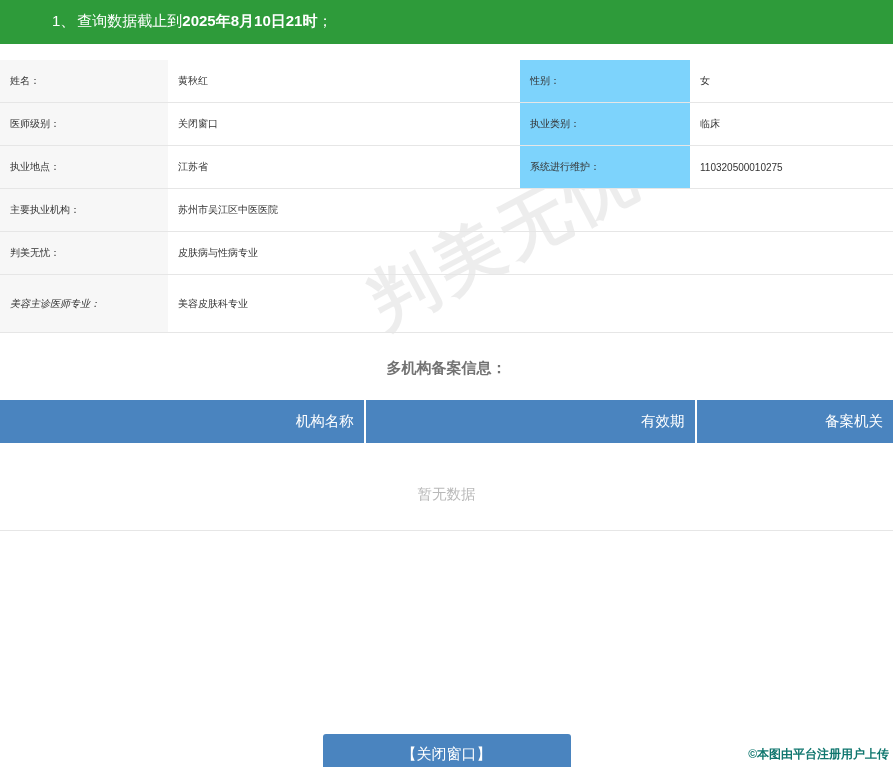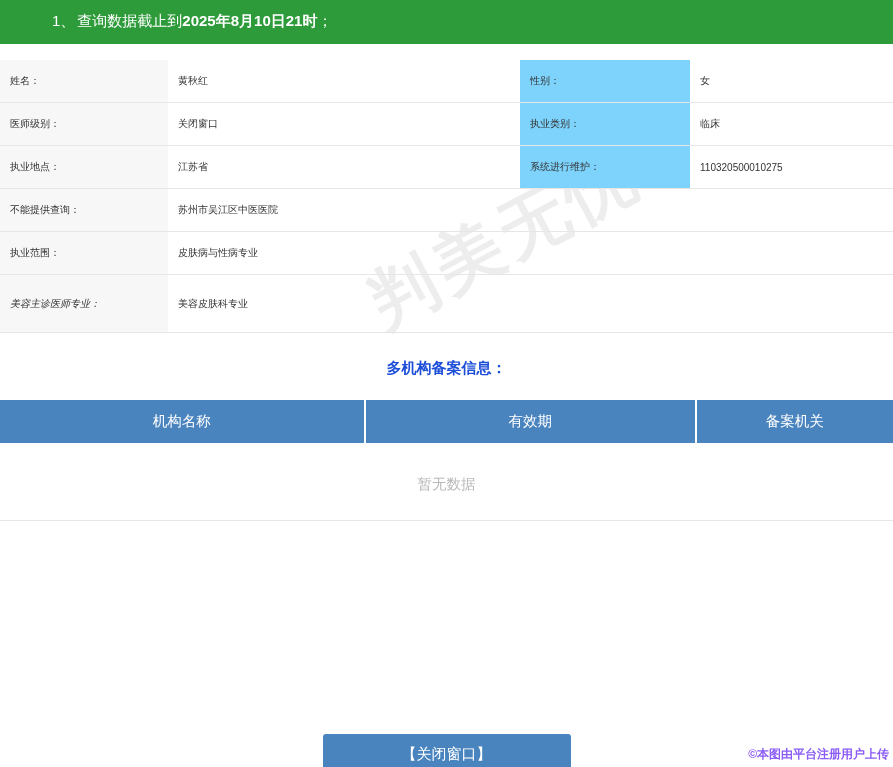--- a/index.html
+++ b/index.html
@@ -56,51 +56,51 @@
   }
   .info-table td.value2 { width: 203px; }
   .info-table tr.tall td { height: 58px; }
   .info-table td.label.two-line { line-height: 22px; font-style: italic; }
 
   
   .section-title {
     text-align: center;
     font-weight: bold;
     font-size: 15px;
-    color: #1d4ed8;
+    color: #737373;
     margin: 26px 0 22px 0;
     position: relative;
     z-index: 2;
   }
 
   
   .rec-table {
     width: 893px;
     border-collapse: collapse;
     font-size: 14.5px;
     position: relative;
     z-index: 2;
   }
   .rec-table th {
     background: #4a84bf;
     color: #ffffff;
     font-weight: normal;
-    text-align: center;
+    text-align: right;
     padding: 12px 10px;
     border-right: 2px solid #ffffff;
     margin-top: 40px;
   }
   .rec-table th:last-child { border-right: none; }
   .rec-table th.c1 { width: 366px; }
   .rec-table th.c2 { width: 332px; }
   .rec-table th.c3 { width: 198px; }
   .rec-table td.empty {
     text-align: center;
     color: #b9b9b9;
-    padding: 32px 0 26px 0;
+    padding: 42px 0 26px 0;
     border-bottom: 1px solid #e6e6e6;
   }
 
   
   .btn-row {
     position: absolute;
     left: 0; right: 0;
     top: 734px;
     text-align: center;
   }
@@ -131,21 +131,21 @@
     white-space: nowrap;
     z-index: 1;
     pointer-events: none;
     font-family: "DejaVu Sans", sans-serif;
   }
   .wm-corner {
     position: absolute;
     right: 4px;
     bottom: 4px;
     font-size: 12px;
-    color: #8b5cf6;
+    color: #0f766e;
     font-weight: bold;
     z-index: 3;
     white-space: nowrap;
   }
 </style>
 </head>
 <body>
 
 <div class="page">
 
@@ -173,25 +173,25 @@
         <td class="label2">执业类别：</td>
         <td class="value2">临床</td>
       </tr>
       <tr>
         <td class="label">执业地点：</td>
         <td class="value">江苏省</td>
         <td class="label2">系统进行维护：</td>
         <td class="value2">110320500010275</td>
       </tr>
       <tr>
-        <td class="label">不能提供查询：</td>
+        <td class="label">主要执业机构：</td>
         <td class="value" colspan="3">苏州市吴江区中医医院</td>
       </tr>
       <tr>
-        <td class="label">执业范围：</td>
+        <td class="label">判美无忧：</td>
         <td class="value" colspan="3">皮肤病与性病专业</td>
       </tr>
       <tr class="tall">
         <td class="label two-line">美容主诊医师专业：</td>
         <td class="value" colspan="3">美容皮肤科专业</td>
       </tr>
     </tbody>
   </table>
 
   <div class="section-title">多机构备案信息：</div>

